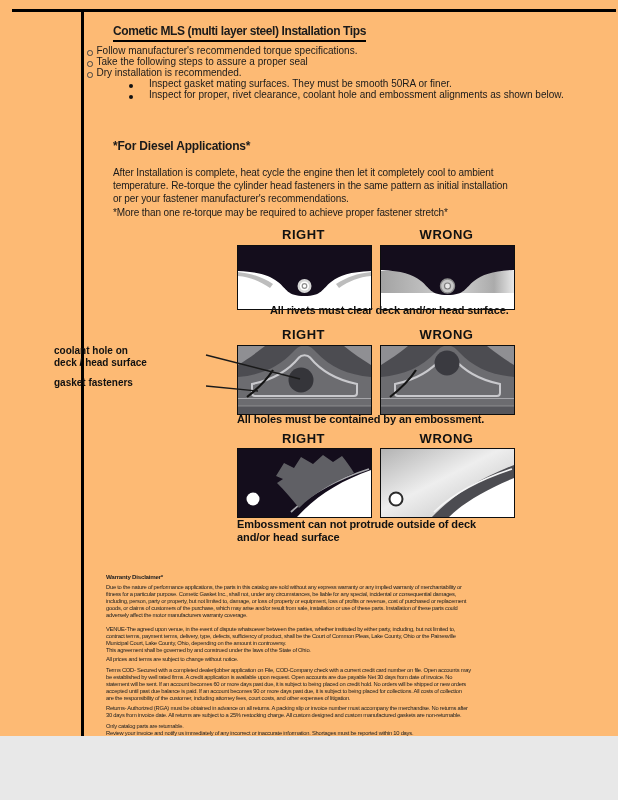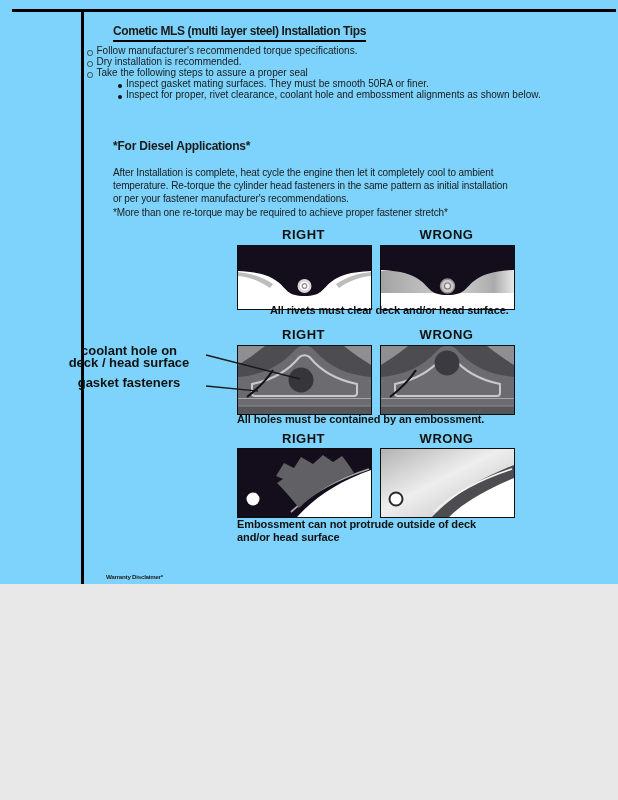--- a/index.html
+++ b/index.html
@@ -1,39 +1,39 @@
 <!DOCTYPE html>
 <html><head>
 <meta charset="utf-8">
 <style>
   html,body{margin:0;padding:0;background:#e8e8e8;}
   .page{
-    position:relative;width:618px;height:584px;background:#7dd3fc;
+    position:relative;width:618px;height:736px;background:#fdba74;
     font-family:"Liberation Sans", sans-serif;color:#1a1a1a;overflow:hidden;
     margin:0 auto;
   }
   .abs{position:absolute;}
   .preline{white-space:pre-line;}
   .rule{background:#000;}
   .title{
     left:113px;top:24px;font-size:12px;font-weight:bold;letter-spacing:-0.4px;
     border-bottom:2px solid #000;padding-bottom:2px;
   }
   .tips{left:87px;top:46px;font-size:10px;line-height:10.9px;}
   .tip-row{display:flex;align-items:center;}
   .odot{width:3.5px;height:3.5px;border:1px solid #444;border-radius:50%;margin:3px 4px 0 0;flex:none;}
   .fdot{width:4px;height:4px;background:#111;border-radius:50%;margin:3.2px 4px 0 0;flex:none;}
-  .sub{margin-left:31px;}
+  .sub{margin-left:42px;gap:12px;}
   .diesel-h{left:113px;top:115px;font-size:12px;font-weight:bold;letter-spacing:-0.2px;margin-top:24px;}
   .body-par{left:113px;font-size:10px;line-height:13px;letter-spacing:-0.1px;width:490px;}
   .rw-label{width:133px;text-align:center;font-size:13px;font-weight:bold;letter-spacing:0.5px;color:#111;}
   .dbox{width:133px;border:1.6px solid #0e0e0e;background:#fff;}
   .dbox svg{display:block;}
   .caption{left:237px;font-size:11px;font-weight:bold;letter-spacing:-0.1px;color:#111;}
-  .side-label{font-size:13px;font-weight:bold;line-height:11.5px;text-align:center;width:150px;left:54px;color:#111;}
+  .side-label{font-size:10px;font-weight:bold;line-height:11.5px;text-align:left;width:150px;left:54px;color:#111;}
   .warranty{left:106px;width:440px;font-size:5.8px;line-height:7.1px;letter-spacing:-0.25px;color:#222;}
   .warranty-h{font-weight:bold;font-size:6.2px;}
   .pageno{left:388px;top:761px;font-size:13px;color:#333;letter-spacing:0.3px;}
 </style>
 </head>
 <body>
 
 <div class="page">
 
   <div class="abs rule" style="left:12px;top:9px;width:604px;height:2.5px;"></div>
@@ -41,25 +41,25 @@
 
   <div class="abs title">Cometic MLS (multi layer steel) Installation Tips</div>
 
   <div class="abs tips">
     <div class="tip-row">
       <span class="odot"></span>
       <span>Follow manufacturer's recommended torque specifications.</span>
     </div>
     <div class="tip-row">
       <span class="odot"></span>
-      <span>Dry installation is recommended.</span>
+      <span>Take the following steps to assure a proper seal</span>
     </div>
     <div class="tip-row">
       <span class="odot"></span>
-      <span>Take the following steps to assure a proper seal</span>
+      <span>Dry installation is recommended.</span>
     </div>
     <div class="tip-row sub">
       <span class="fdot"></span>
       <span>Inspect gasket mating surfaces.  They must be smooth 50RA or finer.</span>
     </div>
     <div class="tip-row sub">
       <span class="fdot"></span>
       <span>Inspect for proper, rivet clearance, coolant hole and embossment alignments as shown below.</span>
     </div>
   </div>

